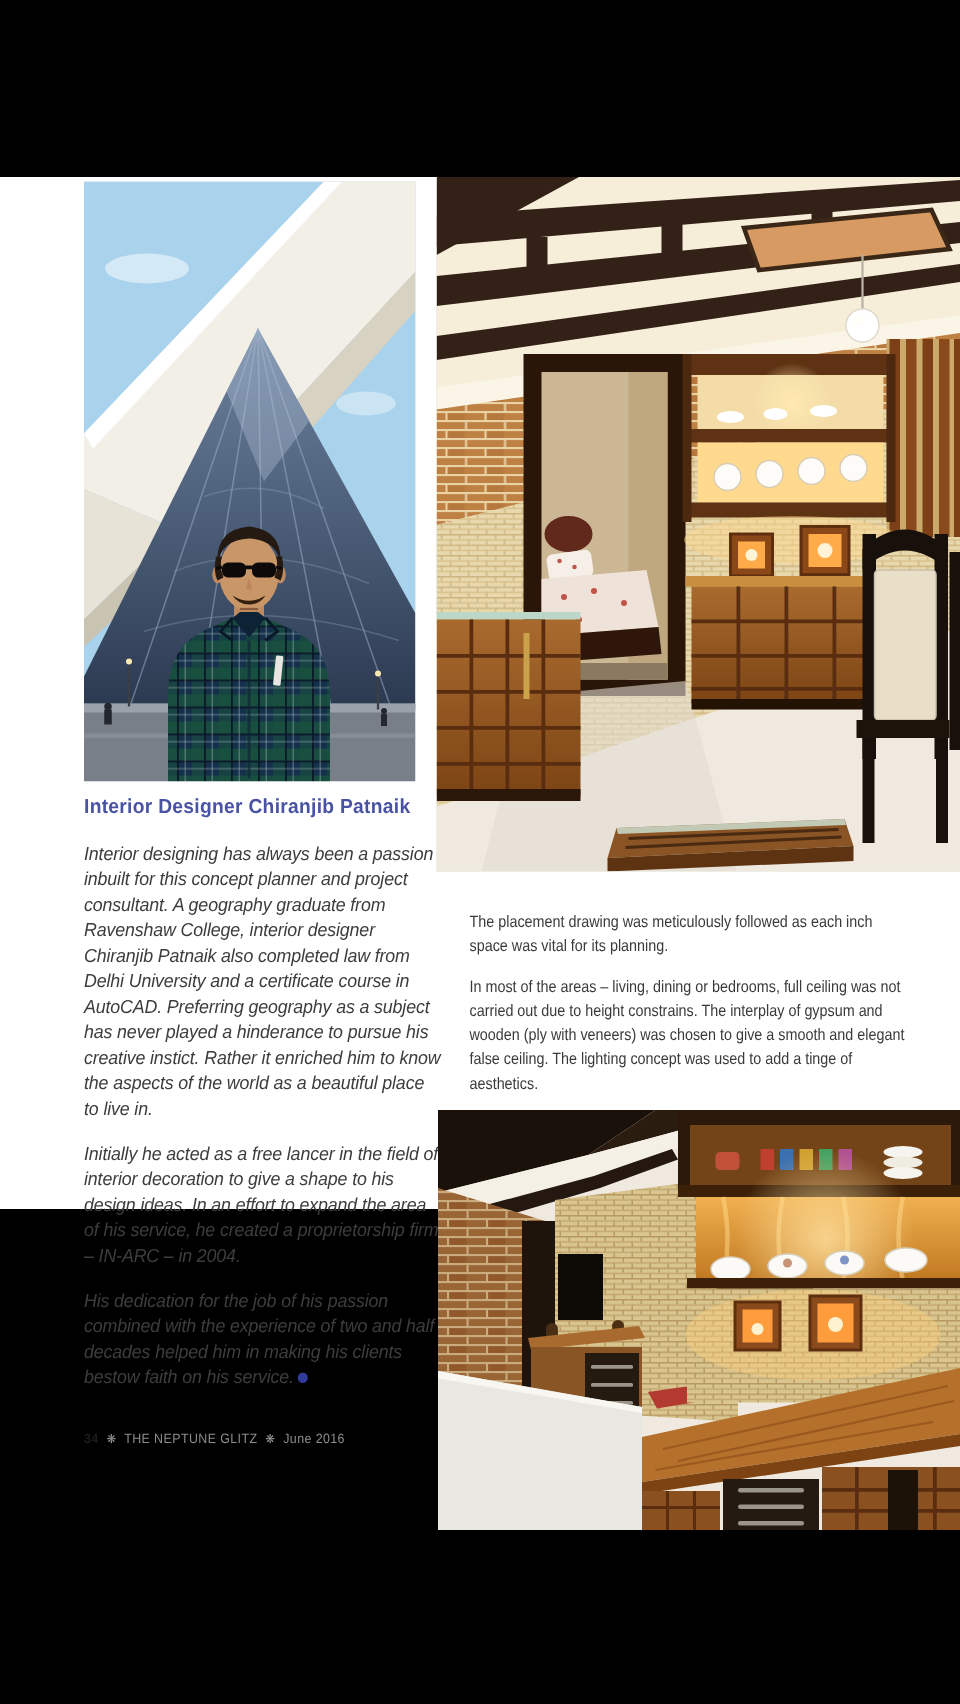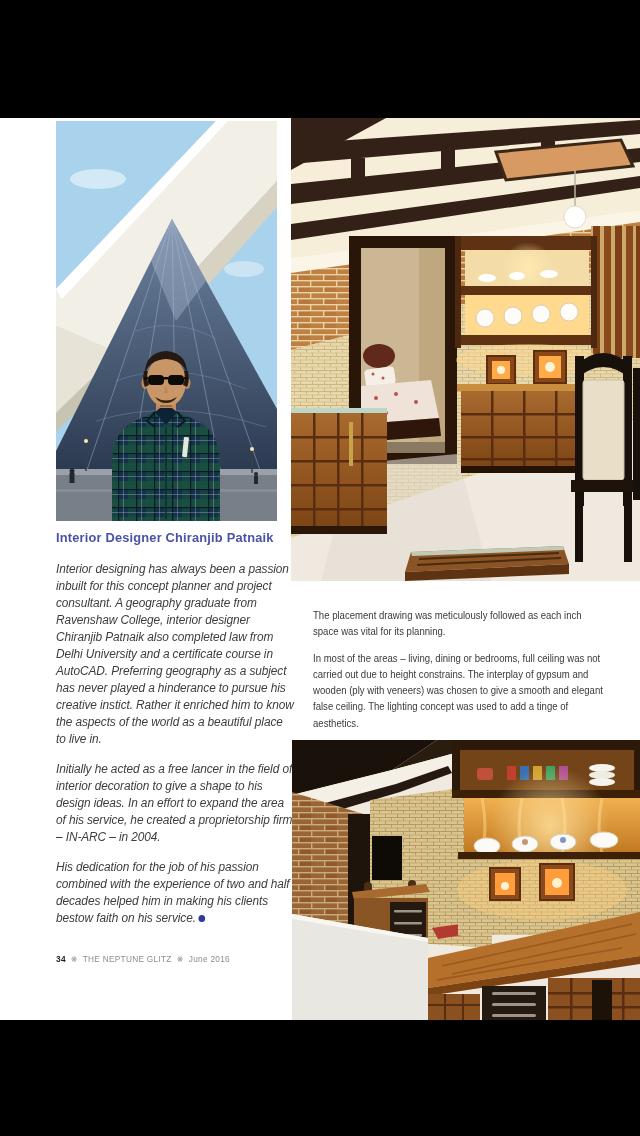--- a/index.html
+++ b/index.html
@@ -1,19 +1,19 @@
 <!DOCTYPE html>
 <html><head>
 <meta charset="utf-8">
 <style>
   html,body{margin:0;padding:0;}
   body{width:640px;height:1136px;background:#000;position:relative;overflow:hidden;
        font-family:"Liberation Sans",sans-serif;}
   .stage{position:absolute;inset:0;background:#000;}
-  .page{position:absolute;left:0;top:118px;width:640px;height:902px;background:#fff;}
+  .page{position:absolute;left:0;top:118px;width:640px;height:688px;background:#fff;}
   .photo{position:absolute;overflow:hidden;background:#ddd;}
   .photo svg{display:block;}
   #portrait{left:56px;top:3px;width:221px;height:400px;}
   #interior-top{left:291px;top:0;width:349px;height:463px;}
   #interior-bottom{left:292px;top:622px;width:348px;height:280px;}
   h1.heading{position:absolute;left:56px;top:412px;margin:0;font-size:13.5px;font-weight:bold;
     letter-spacing:0.2px;transform:scaleX(0.95);transform-origin:left top;white-space:nowrap;}
   .left-col{position:absolute;left:56px;top:443px;width:252px;transform:scaleX(0.95);
     transform-origin:left top;font-style:italic;font-size:12.5px;line-height:17px;
     color:#3d3d3d;letter-spacing:-0.1px;}

